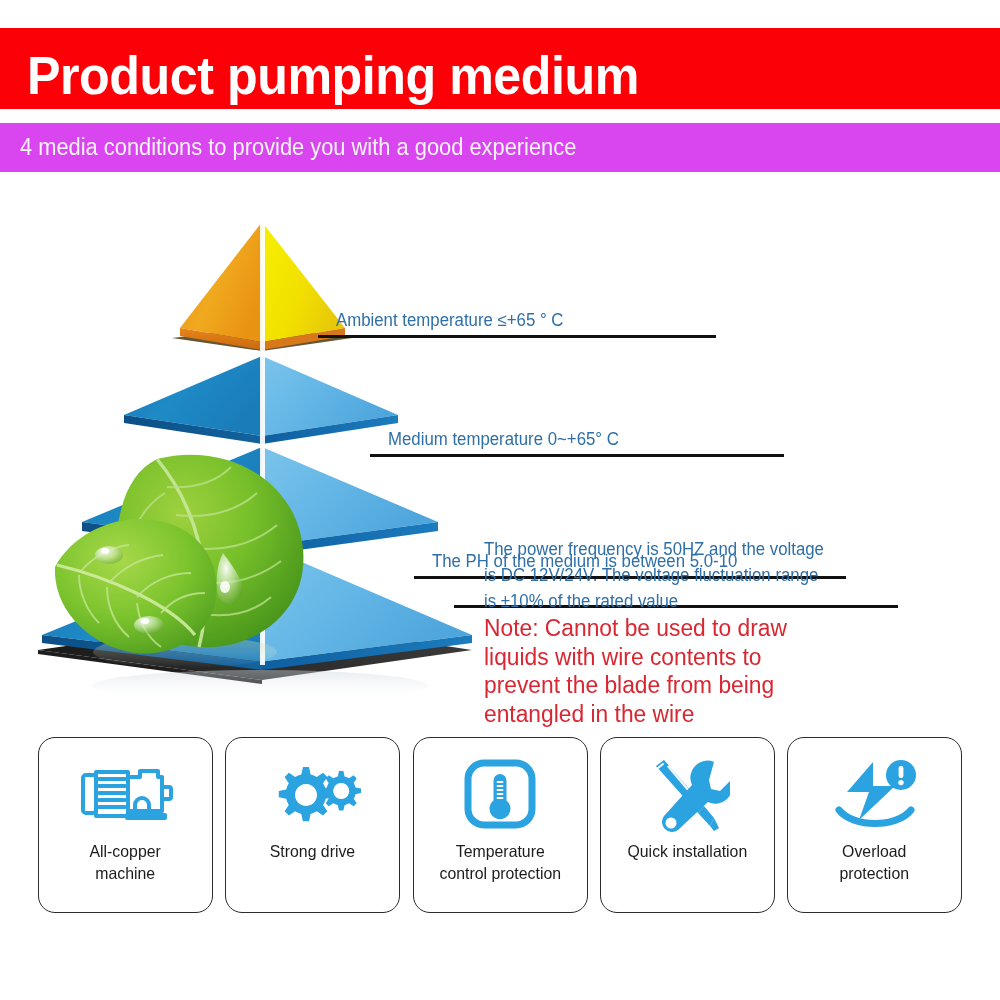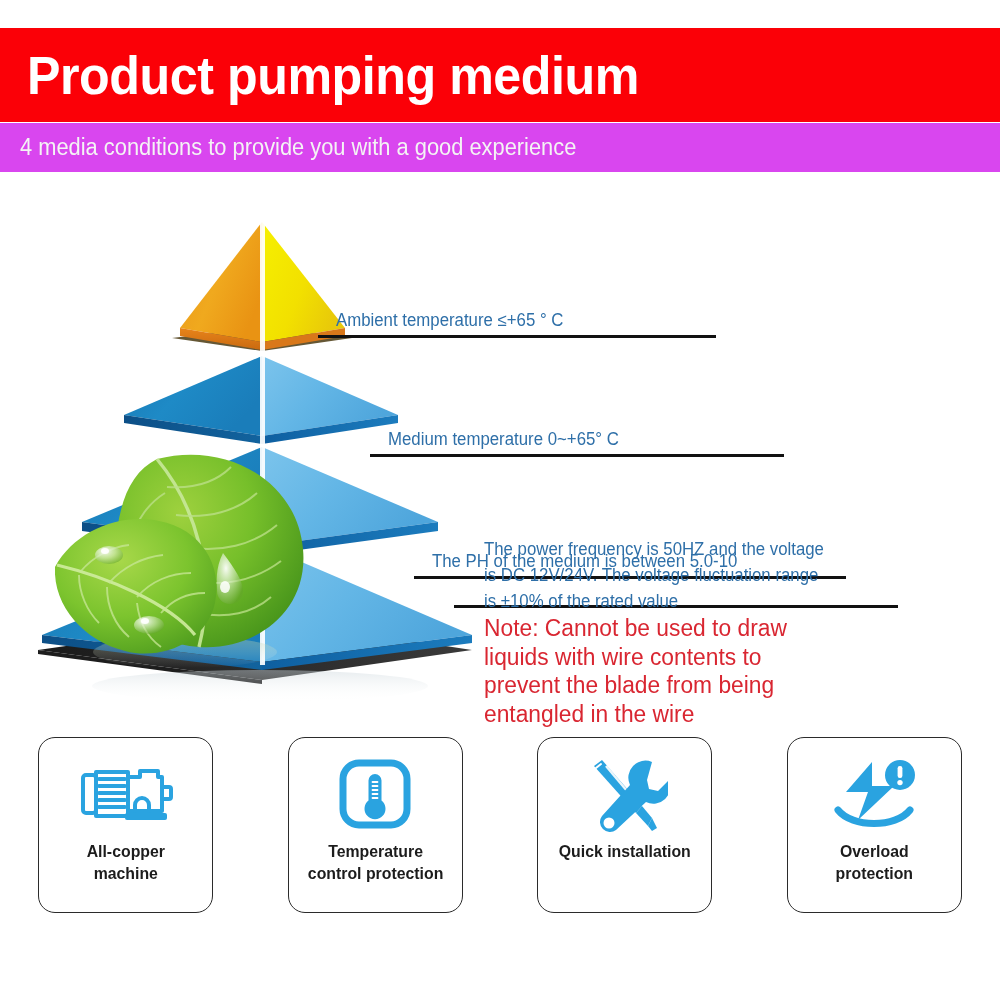--- a/index.html
+++ b/index.html
@@ -7,21 +7,21 @@
   body {
     background:#ffffff;
     font-family:"Liberation Sans", sans-serif;
     position:relative;
     overflow:hidden;
   }
   .page { position:absolute; inset:0; width:1000px; height:1000px; }
 
   
   .hdr-red {
-    position:absolute; left:0; top:28px; width:1000px; height:94px;
+    position:absolute; left:0; top:28px; width:1000px; height:81px;
     background:#FB0007;
     text-align:right;
   }
   .hdr-red-title {
     position:absolute; left:27px; top:8px;
     font-size:54px; font-weight:bold; color:#ffffff;
     letter-spacing:-0.5px; line-height:78px;
     white-space:nowrap;
     transform:scaleX(0.93); transform-origin:left center;
   }
@@ -55,21 +55,21 @@
   .note {
     position:absolute; left:484px; top:614px; width:420px;
     color:#D92631; font-size:23.5px; line-height:28.5px;
     transform:scaleX(0.97); transform-origin:left top;
   }
 
   
   .cards {
     position:absolute; left:38px; top:737px;
     width:924px; height:176px;
-    display:flex; justify-content:space-between;font-weight:bold;
+    display:flex; justify-content:space-between;
   }
   .card {
     width:175px; height:176px;
     border:1.6px solid #2b2b2b; border-radius:17px;
     background:#ffffff;
     display:flex; flex-direction:column;
     align-items:center; justify-content:flex-start;
     padding-top:14px;
     position:relative;
   }
@@ -292,20 +292,36 @@
             <rect x="47" y="50" width="42" height="7" rx="2" fill="#2AA3E0" stroke="none"></rect>
           </g>
         </svg>
       </div>
       <div class="card-label">
         <div>All-copper</div>
         <div class="two">machine</div>
       </div>
     </div>
 
+    <div class="card">
+      <div class="card-icon">
+        <svg width="96" height="70" viewBox="0 0 96 70">
+          <g fill="#2AA3E0">
+            <path d="M38 6 l6 0 1.6 7.4 a22 22 0 0 1 6.2 2.6 l6.2-4.2 4.3 4.3 -4.2 6.2 a22 22 0 0 1 2.6 6.2 l7.4 1.6 0 6.1 -7.4 1.6 a22 22 0 0 1 -2.6 6.2 l4.2 6.2 -4.3 4.3 -6.2-4.2 a22 22 0 0 1 -6.2 2.6 l-1.6 7.4 -6.1 0 -1.6-7.4 a22 22 0 0 1 -6.2-2.6 l-6.2 4.2 -4.3-4.3 4.2-6.2 a22 22 0 0 1 -2.6-6.2 l-7.4-1.6 0-6.1 7.4-1.6 a22 22 0 0 1 2.6-6.2 l-4.2-6.2 4.3-4.3 6.2 4.2 a22 22 0 0 1 6.2-2.6 z
+                     M41 23 a11 11 0 1 0 0.01 0 z"></path>
+            <path d="M74 10 l4.4 0 1.2 5.4 a16 16 0 0 1 4.5 1.9 l4.5-3 3.1 3.1 -3 4.5 a16 16 0 0 1 1.9 4.5 l5.4 1.2 0 4.4 -5.4 1.2 a16 16 0 0 1 -1.9 4.5 l3 4.5 -3.1 3.1 -4.5-3 a16 16 0 0 1 -4.5 1.9 l-1.2 5.4 -4.4 0 -1.2-5.4 a16 16 0 0 1 -4.5-1.9 l-4.5 3 -3.1-3.1 3-4.5 a16 16 0 0 1 -1.9-4.5 l-5.4-1.2 0-4.4 5.4-1.2 a16 16 0 0 1 1.9-4.5 l-3-4.5 3.1-3.1 4.5 3 a16 16 0 0 1 4.5-1.9 z
+                     M76.2 22 a8 8 0 1 0 0.01 0 z"></path>
+          </g>
+        </svg>
+      </div>
+      <div class="card-label">
+        <div>Strong drive</div>
+        <div class="two"></div>
+      </div>
+    </div>
 
     <div class="card">
       <div class="card-icon">
         <svg width="80" height="76" viewBox="0 0 80 76">
           <rect x="8" y="5" width="64" height="62" rx="16" fill="none" stroke="#2AA3E0" stroke-width="7"></rect>
           <g fill="#2AA3E0">
             <path d="M40 16 a6.5 6.5 0 0 1 6.5 6.5 v20 a10.5 10.5 0 1 1 -13 0 v-20 A6.5 6.5 0 0 1 40 16 z"></path>
           </g>
           <g stroke="#ffffff" stroke-width="1.8" stroke-linecap="round">
             <path d="M37.5 24 h5M37.5 28 h5M37.5 32 h5M37.5 36 h5M37.5 40 h5"></path>

